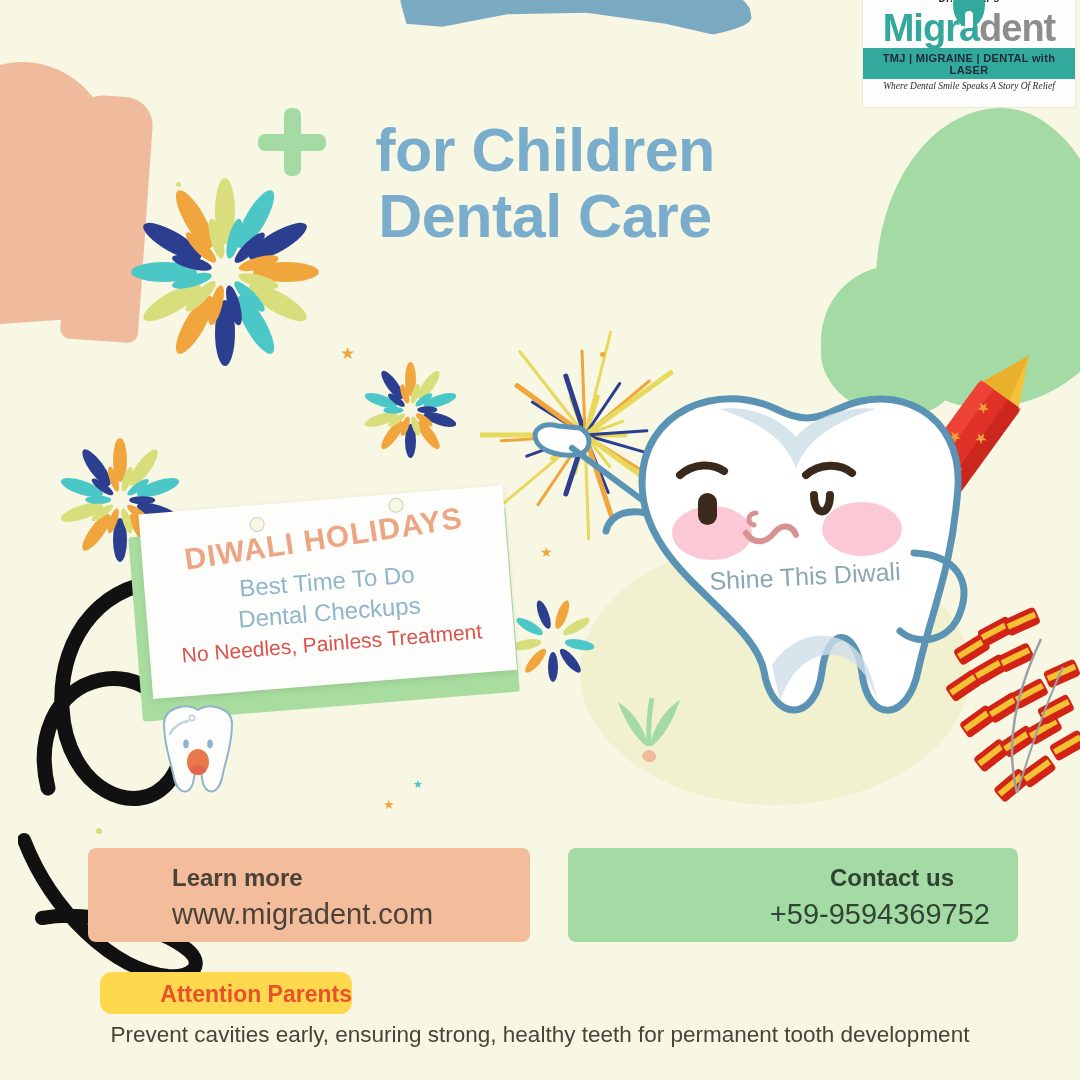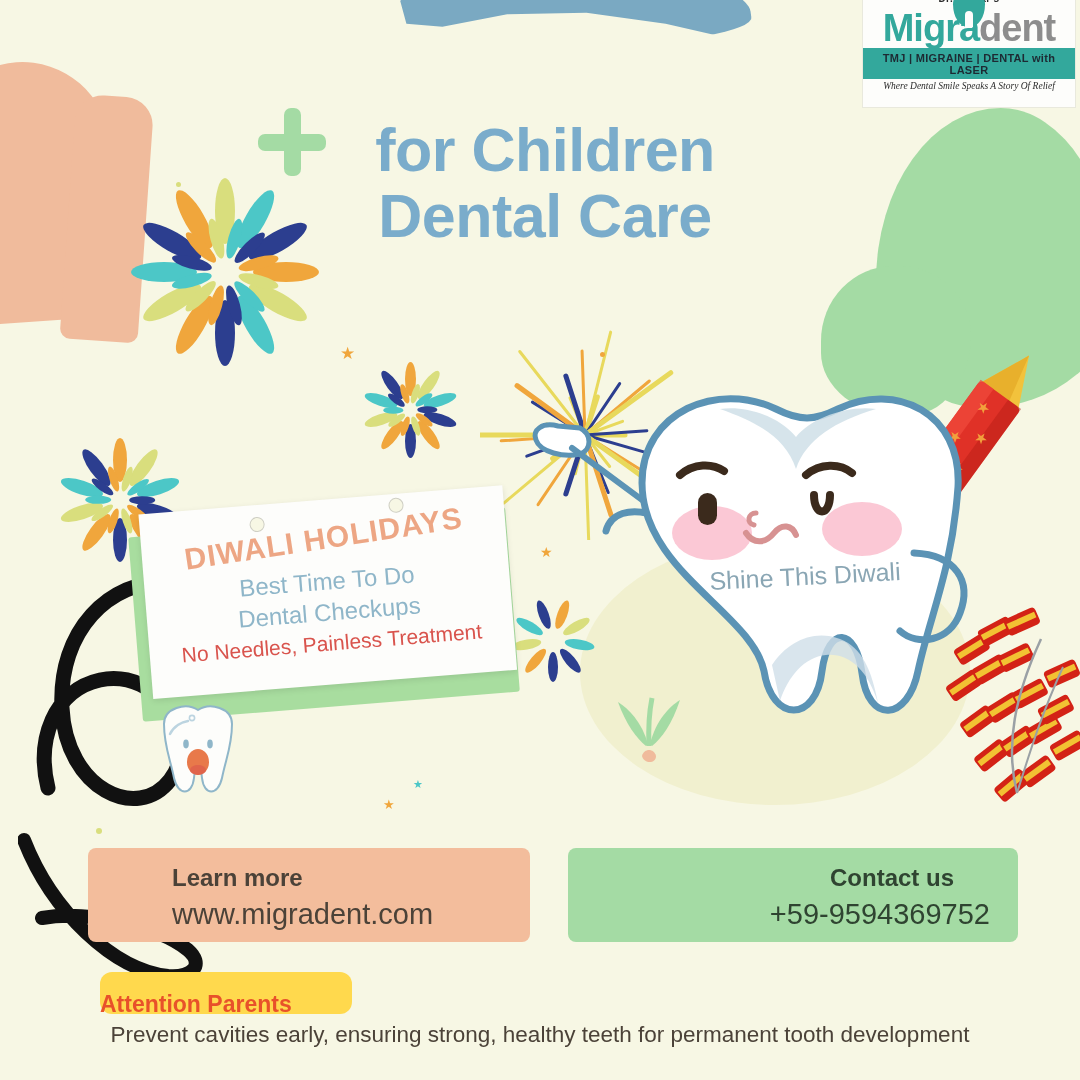--- a/index.html
+++ b/index.html
@@ -169,21 +169,21 @@
   }
   .pill-sub{position:absolute;font-size:29px;color:#4b4238;}
   .pill-contact .pill-title,.pill-contact .pill-sub{color:#2f4431;}
 
   
   .badge{
     position:absolute;left:100px;top:972px;width:252px;height:42px;
     background:#ffd94d;border-radius:12px;
   }
   .badge span{
-    position:absolute;left:0;top:19px;width:100%;text-align:left;
+    position:absolute;left:0;top:9px;width:100%;text-align:right;
     color:#e8512a;font-size:23px;font-weight:bold;
   }
   .footer{
     position:absolute;left:0;top:1022px;width:1080px;text-align:center;
     color:#4b4238;font-size:22.5px;
   }
 </style>
 </head>
 <body>
 

